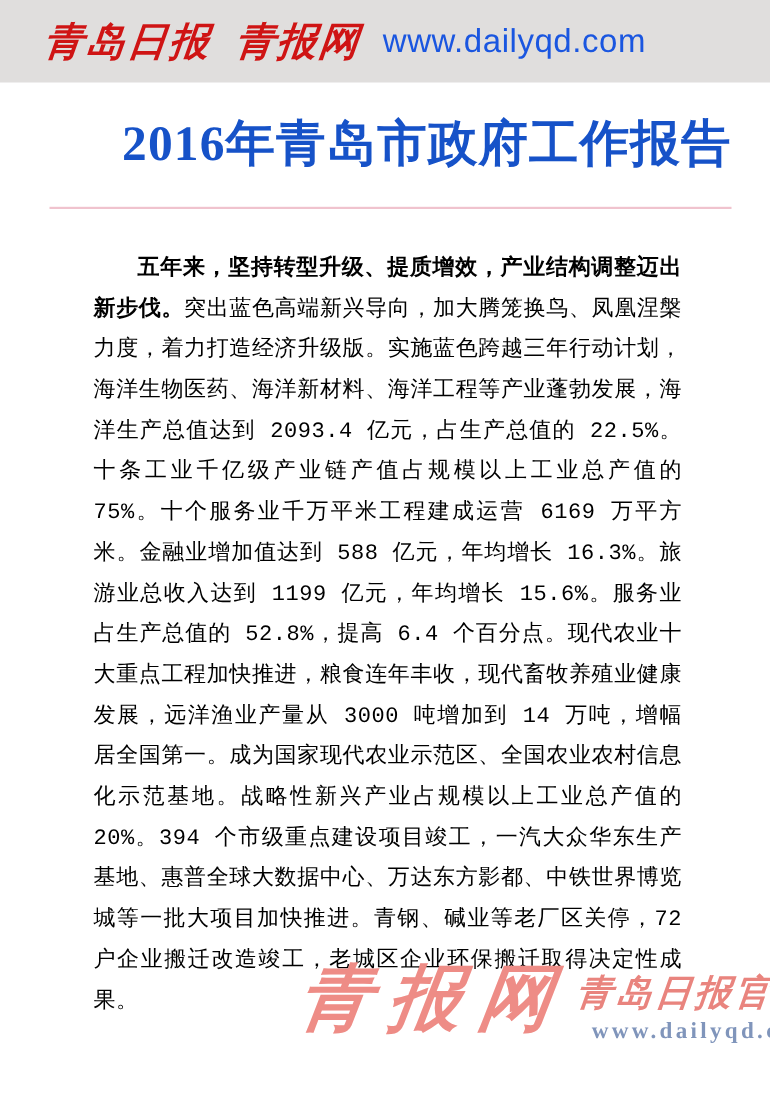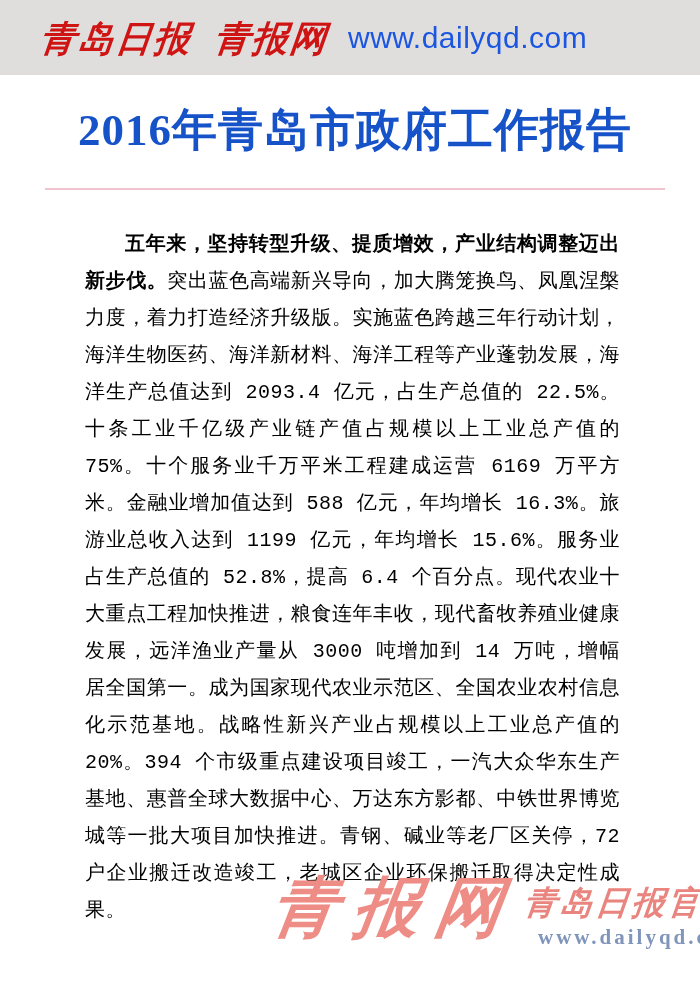--- a/index.html
+++ b/index.html
@@ -42,21 +42,21 @@
     color: #1a56e0;
     font-family: "Liberation Sans", sans-serif;
     font-size: 30px;
     text-decoration: none;
     letter-spacing: 0.5px;
   }
 
   
   .page-title {
     margin: 32px 35px 0 45px;
-    text-align: center;
+    text-align: right;
     color: #1652c8;
     font-family: "Liberation Serif", serif;
     font-weight: bold;
     font-size: 45px;
     line-height: 1.05;
     letter-spacing: 1px;
   }
 
   
   .title-divider {

